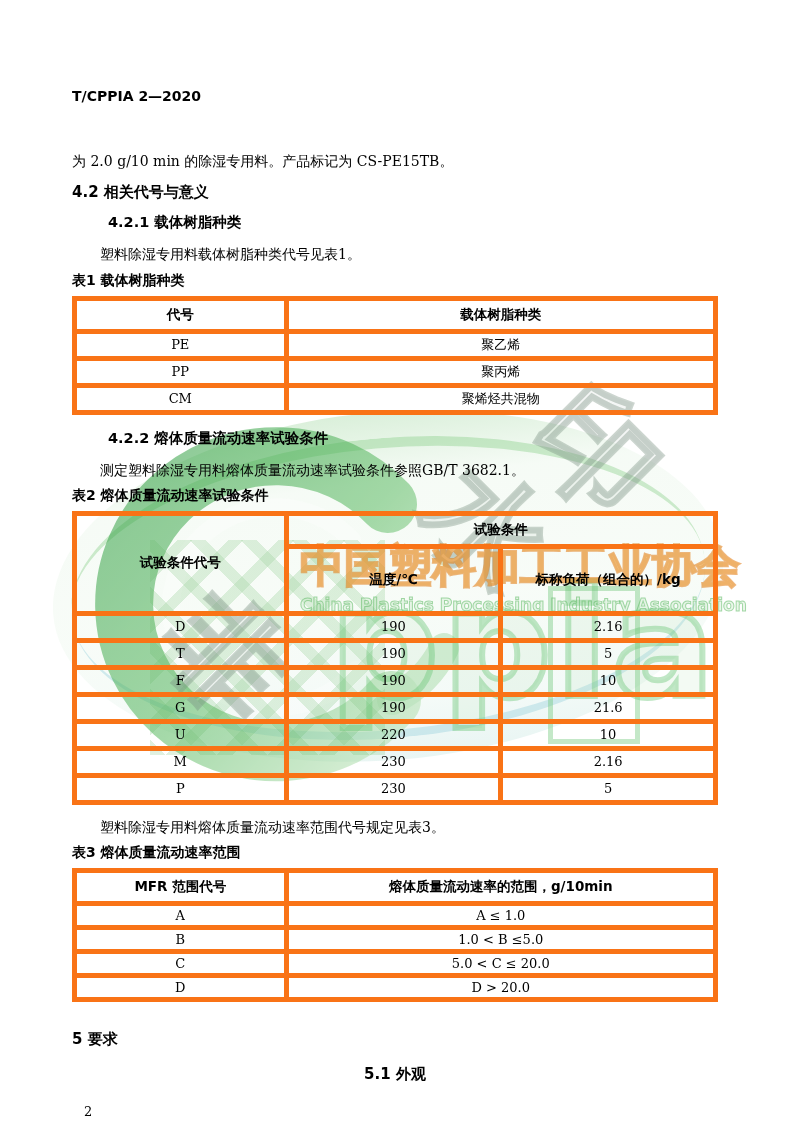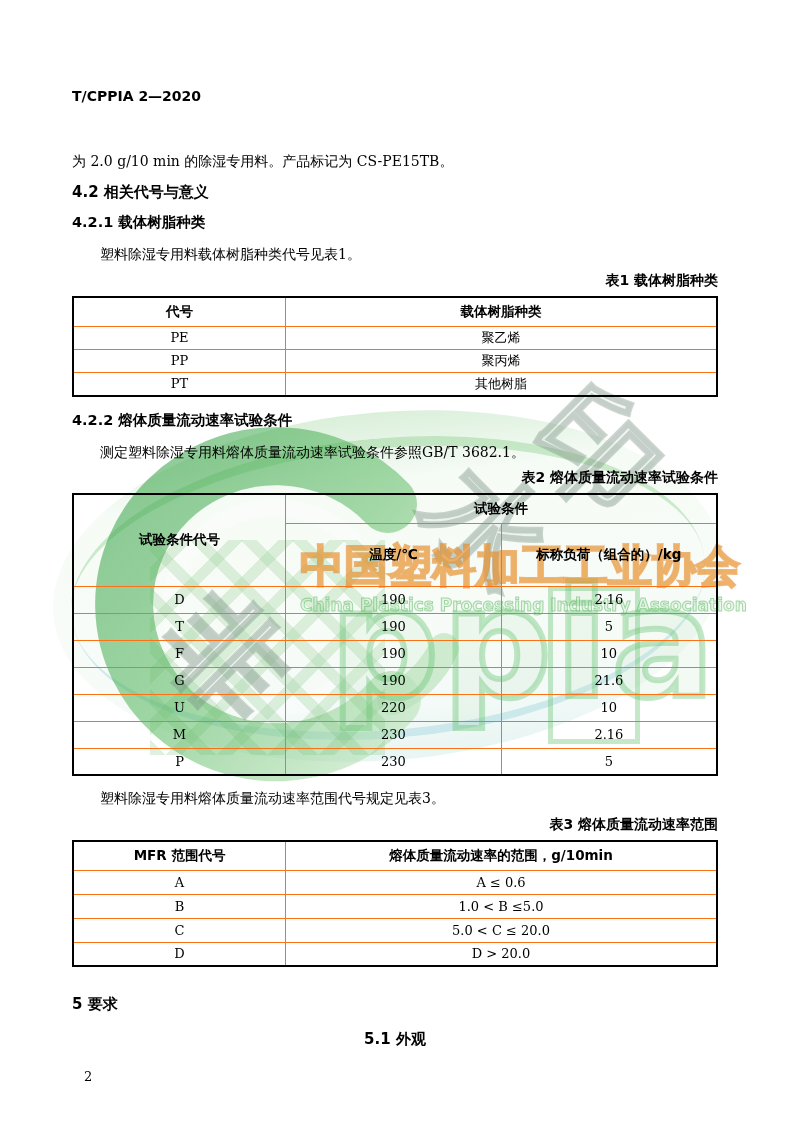--- a/index.html
+++ b/index.html
@@ -63,32 +63,32 @@
   }
   
   .content { position:relative; z-index:1; padding:88px 75px 0 72px; }
   .doc-code {
     font-family:"DejaVu Sans", sans-serif; font-weight:bold; font-size:14px;
   }
   .para { font-size:14px; line-height:1.45; margin-top:9px; }
   .para.first { margin-top:47px; }
   .para.indent { text-indent:2em;margin-top:12px; }
   .h-lvl2 { font-family:"DejaVu Sans", sans-serif; font-weight:bold; font-size:15px; margin-top:12px; }
-  .h-lvl3 { font-family:"DejaVu Sans", sans-serif; font-weight:bold; font-size:14.5px; margin-top:11px; }
+  .h-lvl3 { font-family:"DejaVu Sans", sans-serif; font-weight:bold; font-size:14.5px; margin-top:11px;margin-left:36px; }
   .h-big  { font-family:"DejaVu Sans", sans-serif; font-weight:bold; font-size:15px; margin-top:28px; }
   .caption {
     font-family:"DejaVu Sans", sans-serif; font-weight:bold; font-size:14px;
-    text-align:right; margin-top:7px;
+    text-align:left; margin-top:7px;
   }
   table.tbl {
     width:100%; border-collapse:collapse; margin-top:6px;
     border:2px solid #000; table-layout:fixed;
   }
   table.tbl th, table.tbl td {
-    border:1px solid #f97316; text-align:center; vertical-align:middle;
+    border:5px solid #f97316; text-align:center; vertical-align:middle;
     background:transparent;
   }
   table.tbl th {
     font-family:"DejaVu Sans", sans-serif; font-weight:bold; font-size:13.5px; padding:5px 4px;
   }
   table.tbl td { font-size:13px; padding:2px 8px; height:22px;margin-top:20px; }
   #table2 td { height:27px; }
   #table2 th.corner { width:33%; }
   #table2 th.sub { padding:22px 4px; }
   #table3 td { height:24px; }
@@ -148,25 +148,25 @@
           <tr>
             <td>PE</td>
             <td>聚乙烯</td>
           </tr>
 
           <tr>
             <td>PP</td>
             <td>聚丙烯</td>
           </tr>
 
-
-          <tr>
-            <td>PT</td>
-            <td>其他树脂</td>
-          </tr>
+          <tr>
+            <td>CM</td>
+            <td>聚烯烃共混物</td>
+          </tr>
+
         </tbody>
     </table>
 
     <div class="h-lvl3" style="margin-top:14px;">4.2.2  熔体质量流动速率试验条件</div>
     <p class="para indent">测定塑料除湿专用料熔体质量流动速率试验条件参照GB/T 3682.1。</p>
 
     <div class="caption">表2  熔体质量流动速率试验条件</div>
     <table class="tbl" id="table2">
       <thead>
         <tr>
@@ -231,21 +231,21 @@
       <thead>
         <tr>
           <th class="col-code">MFR 范围代号</th>
           <th>熔体质量流动速率的范围，g/10min</th>
         </tr>
       </thead>
       <tbody>
 
           <tr>
             <td>A</td>
-            <td>A ≤ 0.6</td>
+            <td>A ≤ 1.0</td>
           </tr>
 
           <tr>
             <td>B</td>
             <td>1.0 &lt; B ≤5.0</td>
           </tr>
 
           <tr>
             <td>C</td>
             <td>5.0 &lt; C ≤ 20.0</td>

